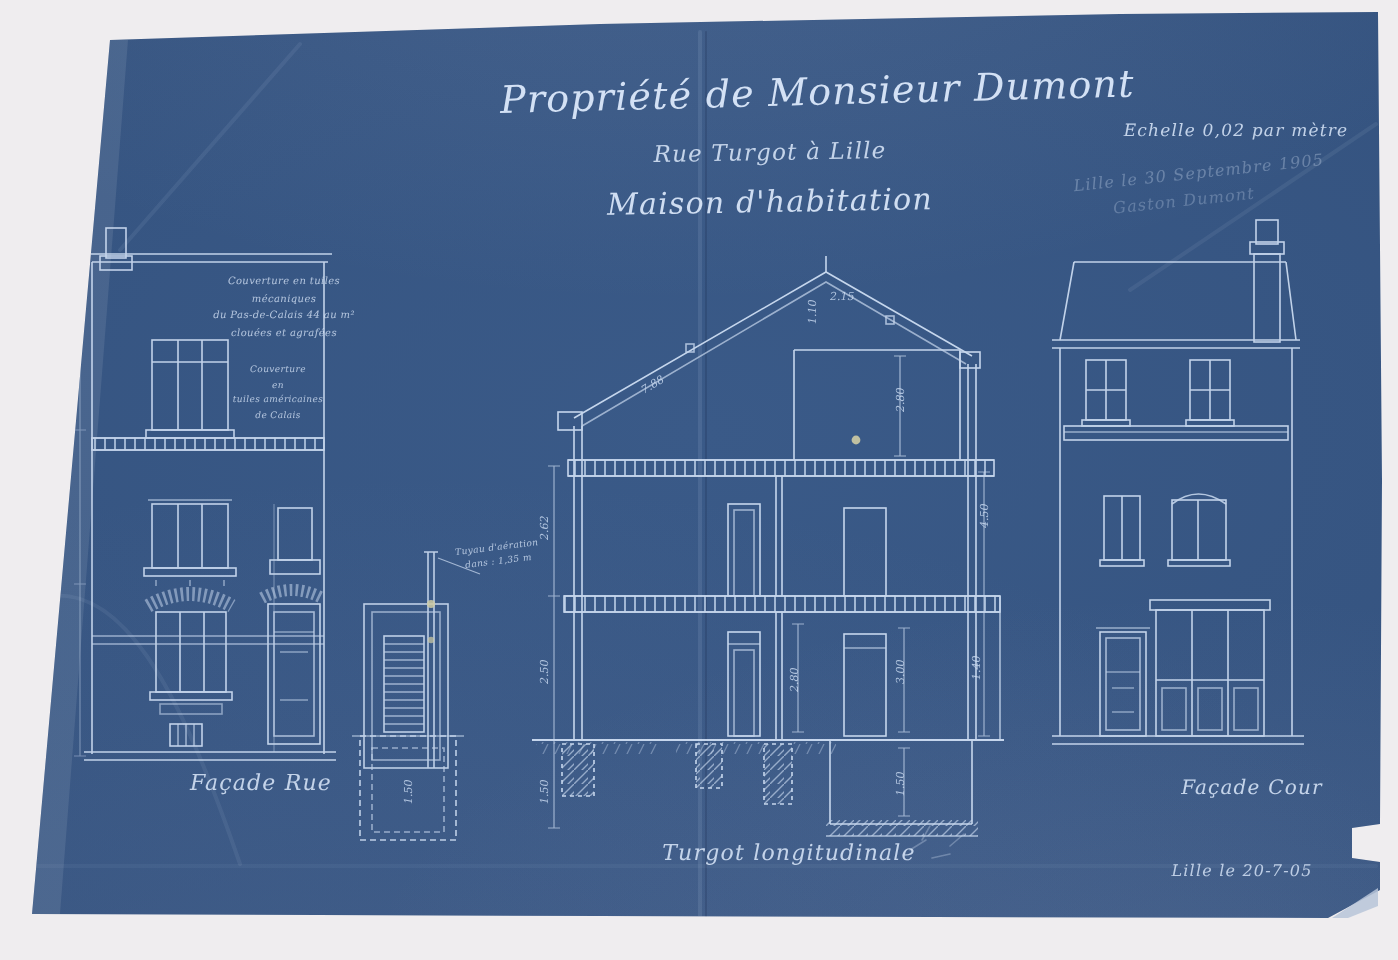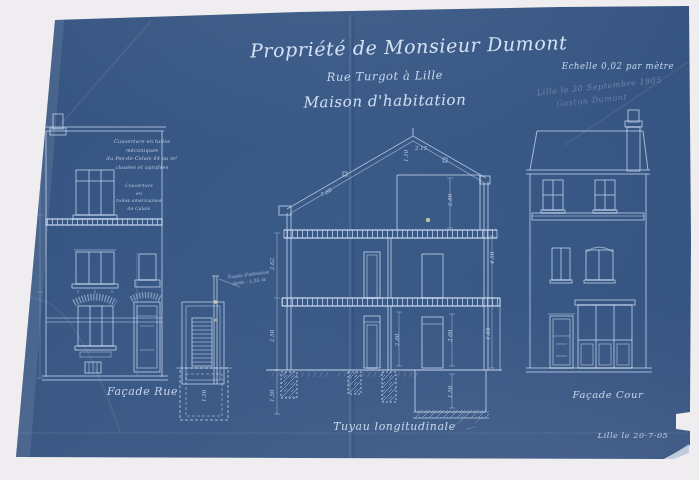--- a/index.html
+++ b/index.html
@@ -235,24 +235,24 @@
     </svg>
 
     <div class="hand" style="left:250px;top:36px;width:270px;font-size:19px;transform:rotate(-1.5deg);opacity:.95;">Propriété de Monsieur Dumont</div>
     <div class="hand" style="left:305px;top:69px;width:160px;font-size:11.5px;transform:rotate(-1deg);opacity:.85;">Rue Turgot à Lille</div>
     <div class="hand" style="left:290px;top:92px;width:190px;font-size:15px;transform:rotate(-1deg);opacity:.92;">Maison d'habitation</div>
 
     <div class="hand" style="left:558px;top:61px;width:120px;font-size:8.5px;opacity:.85;text-align:center;">Echelle 0,02 par mètre</div>
     <div class="hand" style="left:522px;top:82px;width:155px;font-size:8px;opacity:.30;transform:rotate(-6deg);">Lille le 30 Septembre 1905</div>
     <div class="hand" style="left:532px;top:96px;width:120px;font-size:8px;opacity:.26;transform:rotate(-6deg);">Gaston Dumont</div>
 
-    <div class="hand" style="left:80px;top:385px;width:125px;font-size:11px;opacity:.85;">Façade Rue</div>
-    <div class="hand" style="left:322px;top:420px;width:145px;font-size:11px;opacity:.85;">Tuyau longitudinale</div>
-    <div class="hand" style="left:558px;top:389px;width:100px;font-size:10px;opacity:.85;">Façade Cour</div>
-    <div class="hand" style="left:588px;top:431px;width:90px;font-size:8px;opacity:.8;">Lille le 20-7-05</div>
+    <div class="hand" style="left:68px;top:385px;width:125px;font-size:11px;opacity:.85;">Façade Rue</div>
+    <div class="hand" style="left:322px;top:420px;width:145px;font-size:11px;opacity:.85;">Turgot longitudinale</div>
+    <div class="hand" style="left:576px;top:389px;width:100px;font-size:10px;opacity:.85;">Façade Cour</div>
+    <div class="hand" style="left:576px;top:431px;width:90px;font-size:8px;opacity:.8;">Lille le 20-7-05</div>
 
     <div class="hand tiny" style="left:98px;top:137px;width:88px;">
       <span>Couverture en tuiles mécaniques</span><br>
       <span>du Pas-de-Calais 44 au m²</span><br>
       <span>clouées et agrafées</span>
     </div>
     <div class="hand tiny" style="left:110px;top:182px;width:58px;font-size:4.5px;">
       <span>Couverture</span><br>
       <span>en</span><br>
       <span>tuiles américaines</span><br>

